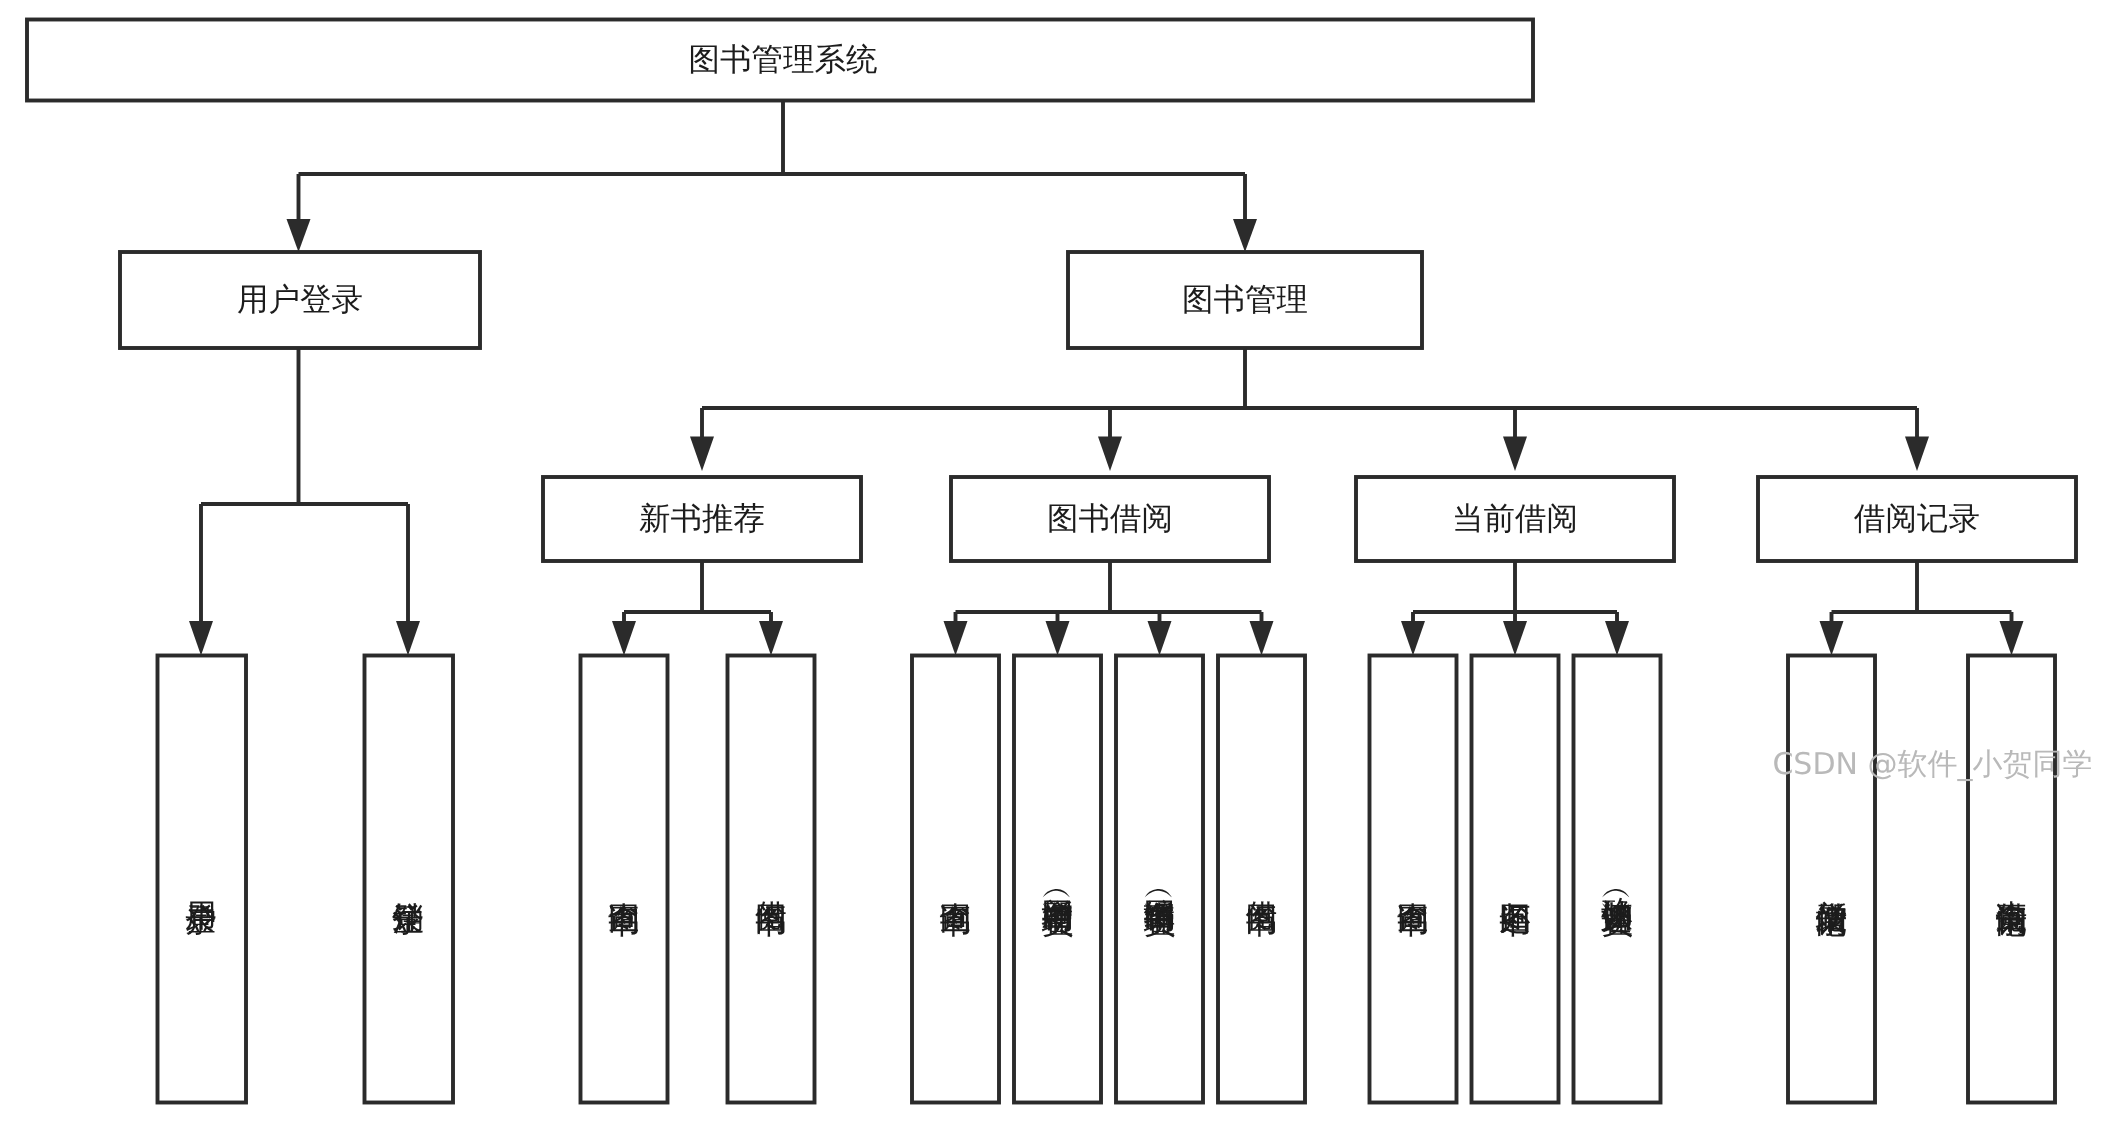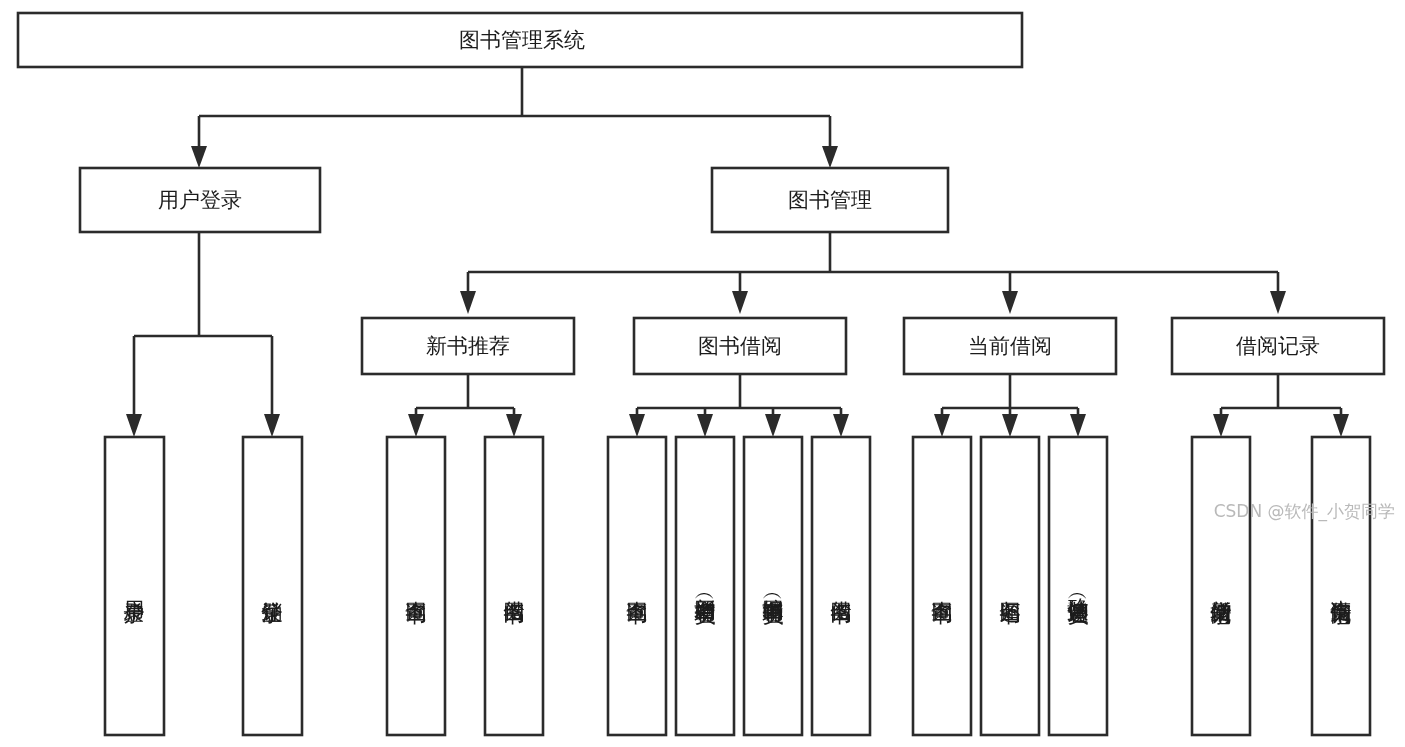--- a/index.html
+++ b/index.html
@@ -55,21 +55,21 @@
     writing-mode: vertical-rl;
     text-orientation: upright;
     text-anchor: middle;
     dominant-baseline: central;
   }
   .watermark {
     position: absolute;
     right: 10px;
     bottom: 6px;
     font-family: "DejaVu Sans", "Liberation Sans", sans-serif;
-    font-size: 17px;
+    font-size: 20px;
     color: #b9b9b9;
     white-space: nowrap;
     pointer-events: none;
   }
 </style>
 </head>
 <body>
 
 <div id="diagram-root">
 

